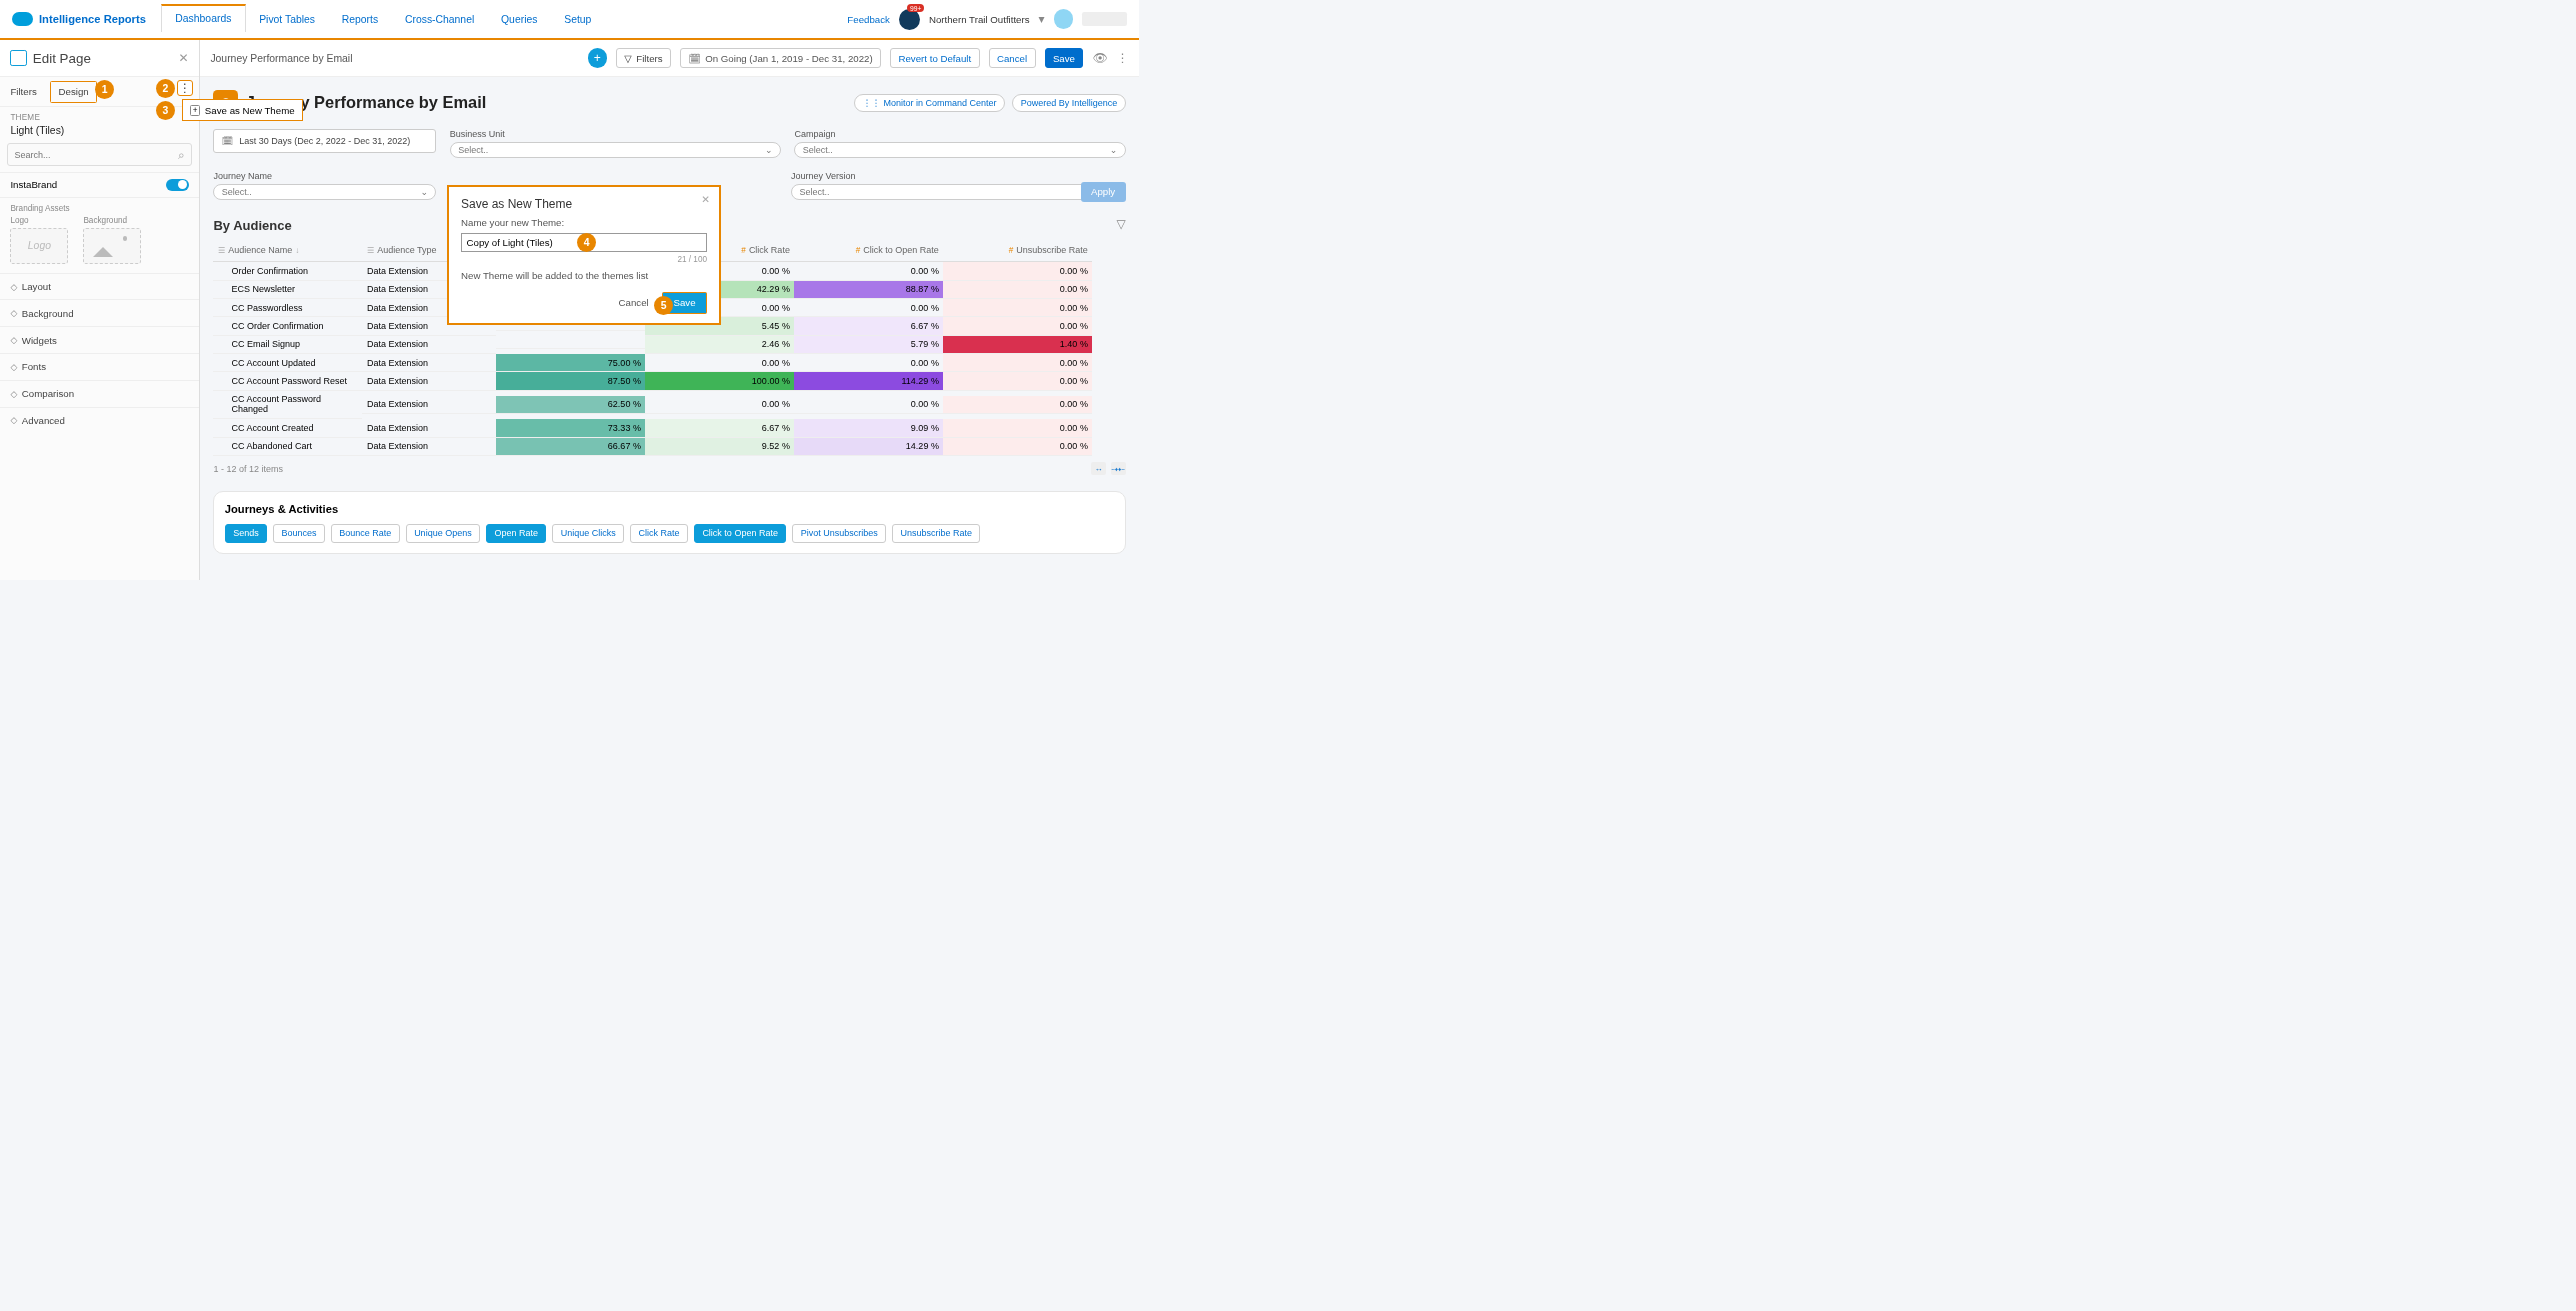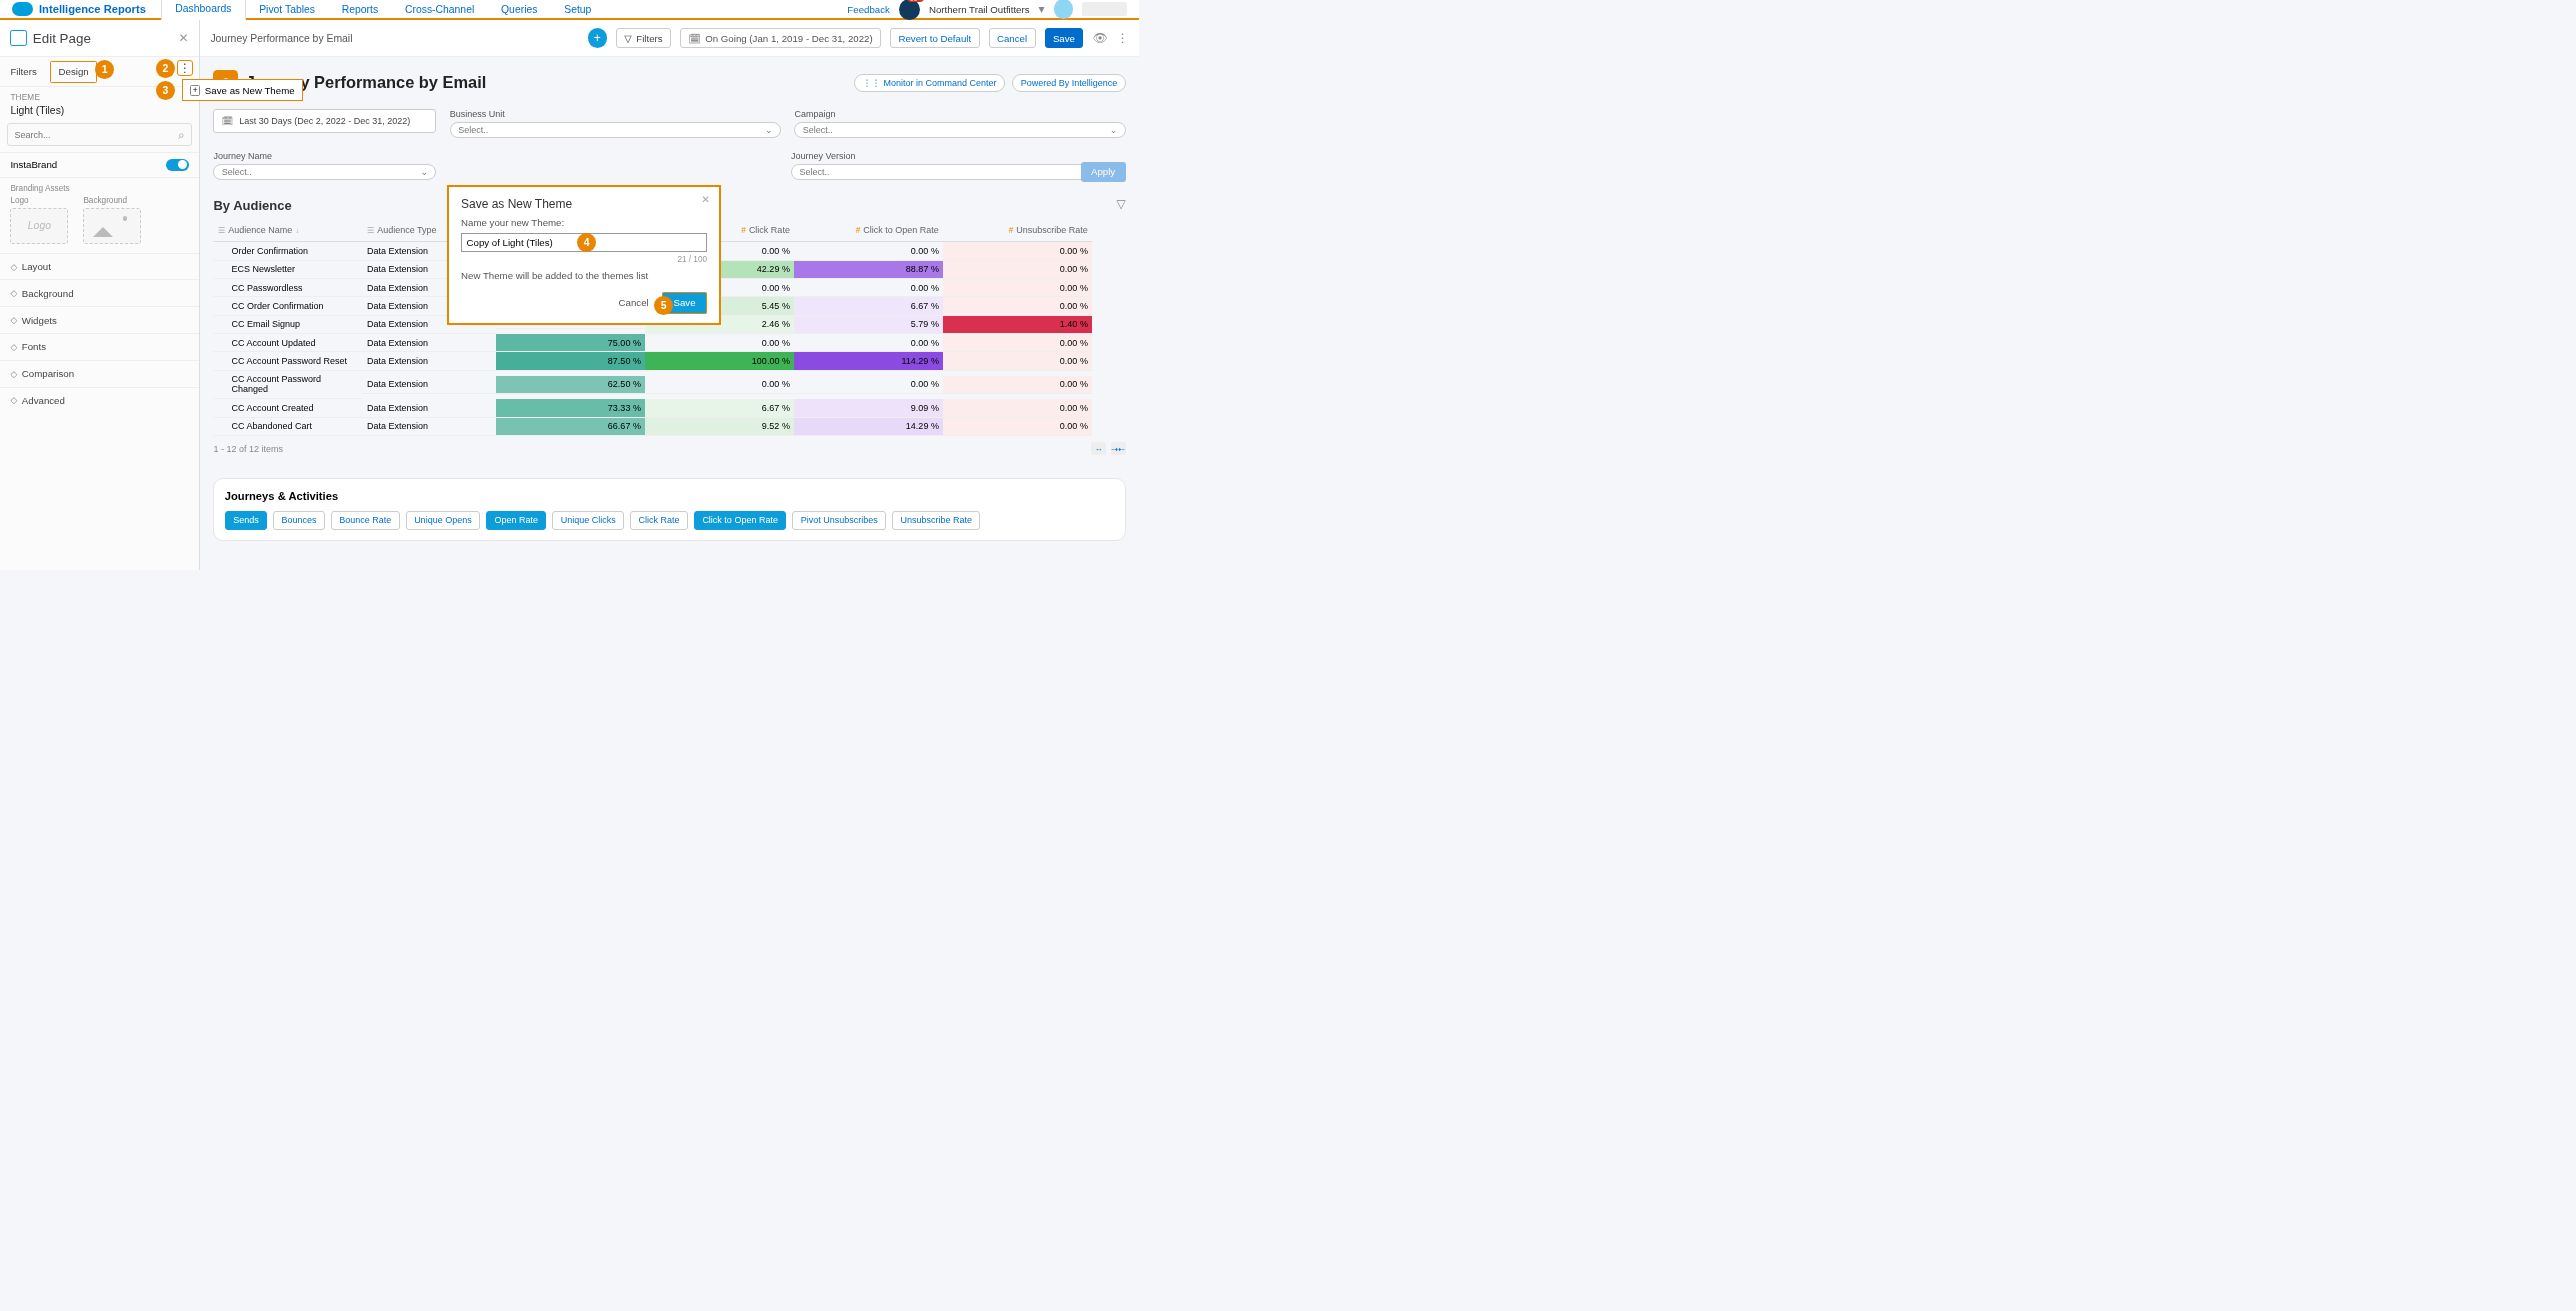--- a/index.html
+++ b/index.html
@@ -1,19 +1,19 @@
 <!DOCTYPE html>
 <html style="font-size:12px"><head>
 <meta charset="utf-8">
 <style>
 * { box-sizing: border-box; margin: 0; padding: 0; font-family: -apple-system, BlinkMacSystemFont, "Segoe UI", Arial, sans-serif; }
 body { background: #f4f6f9; width: 1139px; height: 580px; overflow: hidden; position: relative; }
 
 
-.topnav { background: #fff; height: 20px; border-bottom: 2.2px solid #e88600; display: flex; align-items: center; }
+.topnav { background: #fff; height: 40px; border-bottom: 2.2px solid #e88600; display: flex; align-items: center; }
 .cloud { width: 21px; height: 13.4px; background: #009edb; border-radius: 7.4px; margin: 0 6px 0 12px; position: relative; }
 .topnav-title { color: #006dcc; font-size: 11.2px; font-weight: 600; margin-right: 15px; }
 .tab { padding: 7.4px 13.4px; font-size: 10.4px; color: #006dcc; cursor: pointer; }
 .tab.active { background: #fff; border-top: 2.2px solid #e88600; border-left: 0.7px solid #ddd; border-right: 0.7px solid #ddd; color: #006dcc; margin-top: -2.2px; }
 .topnav-right { margin-left: auto; display: flex; align-items: center; gap: 9px; padding-right: 12px; }
 .feedback { color: #006dcc; font-size: 9.7px; }
 .badge-icon { width: 21px; height: 21px; border-radius: 50%; background: #113a5c; position: relative; }
 .badge-count { position: absolute; top: -4.5px; right: -4.5px; background: #d93025; color: #fff; font-size: 6.7px; border-radius: 6px; padding: 0.7px 3px; }
 .org-name { color: #333; font-size: 9.7px; }
 .avatar { width: 19.4px; height: 19.4px; border-radius: 50%; background: #8fd6f4; }
@@ -91,21 +91,21 @@
 .table-head.right { justify-content: flex-end; }
 .th-ico { color: #aaa; font-size: 8.2px; }
 .th-ico.hash { color: #e88600; }
 .cell { padding: 3.7px 4.5px; border-bottom: 0.7px solid #eee; }
 .cell.right { text-align: right; }
 .total-row { font-weight: bold; }
 .pag { font-size: 9px; color: #888; padding: 6px 0; display:flex; align-items:center; }
 .pag-right { margin-left:auto; display:flex; gap:4.5px; }
 .pag-box { width:15px; height:13.4px; background:#eee; border-radius:2.2px; display:flex; align-items:center; justify-content:center; color:#006dcc; font-size:8.2px; }
 
-.journeys-card { background: #fff; border: 0.7px solid #e5e5e5; border-radius: 10px; padding: 10.4px; margin-top: 17px; }
+.journeys-card { background: #fff; border: 0.7px solid #e5e5e5; border-radius: 10px; padding: 10.4px; margin-top: 10px; }
 .j-title { font-size: 11.2px; font-weight: 600; margin-bottom: 9px; }
 .j-pills { display: flex; flex-wrap: wrap; gap: 6px; }
 .j-pill { border: 0.7px solid #ccc; border-radius: 3px; padding: 3.7px 7.4px; font-size: 9px; color: #006dcc; background: #fff; cursor: pointer; }
 .j-pill.active { background: #0d9dda; color: #fff; border-color: #0d9dda; }
 
 
 .modal-wrap { position: absolute; left: 447px; top: 185px; width: 274px; background: #fff; border: 2.2px solid #e88600; z-index: 25; padding: 10.4px 12px 9px; }
 .modal-title { font-size: 12px; color: #333; margin-bottom: 6px; }
 .modal-close { position: absolute; top: 6px; right: 9px; color: #aaa; font-size: 10.4px; cursor: pointer; }
 .modal-label { font-size: 9.7px; color: #555; margin-bottom: 4.5px; }

